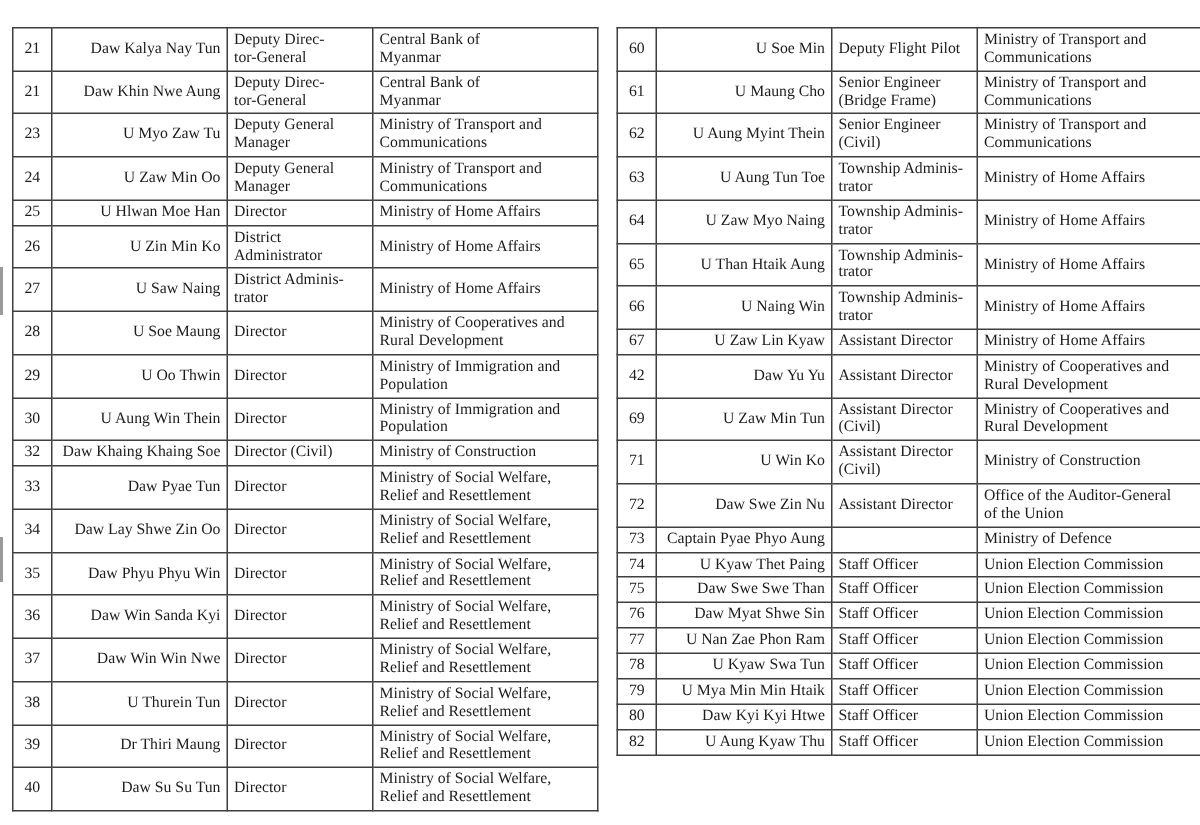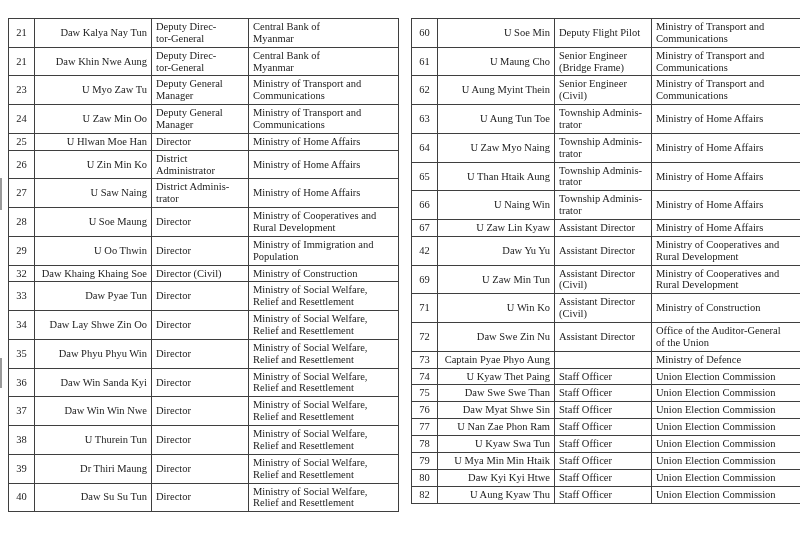--- a/index.html
+++ b/index.html
@@ -123,20 +123,27 @@
 Rural Development</td>
         </tr>
         <tr>
           <td class="col-no">29</td>
           <td class="col-name">U Oo Thwin</td>
           <td class="col-position">Director</td>
           <td class="col-ministry">Ministry of Immigration and
 Population</td>
         </tr>
         <tr>
+          <td class="col-no">30</td>
+          <td class="col-name">U Aung Win Thein</td>
+          <td class="col-position">Director</td>
+          <td class="col-ministry">Ministry of Immigration and
+Population</td>
+        </tr>
+        <tr>
           <td class="col-no">32</td>
           <td class="col-name">Daw Khaing Khaing Soe</td>
           <td class="col-position">Director (Civil)</td>
           <td class="col-ministry">Ministry of Construction</td>
         </tr>
         <tr>
           <td class="col-no">33</td>
           <td class="col-name">Daw Pyae Tun</td>
           <td class="col-position">Director</td>
           <td class="col-ministry">Ministry of Social Welfare,

